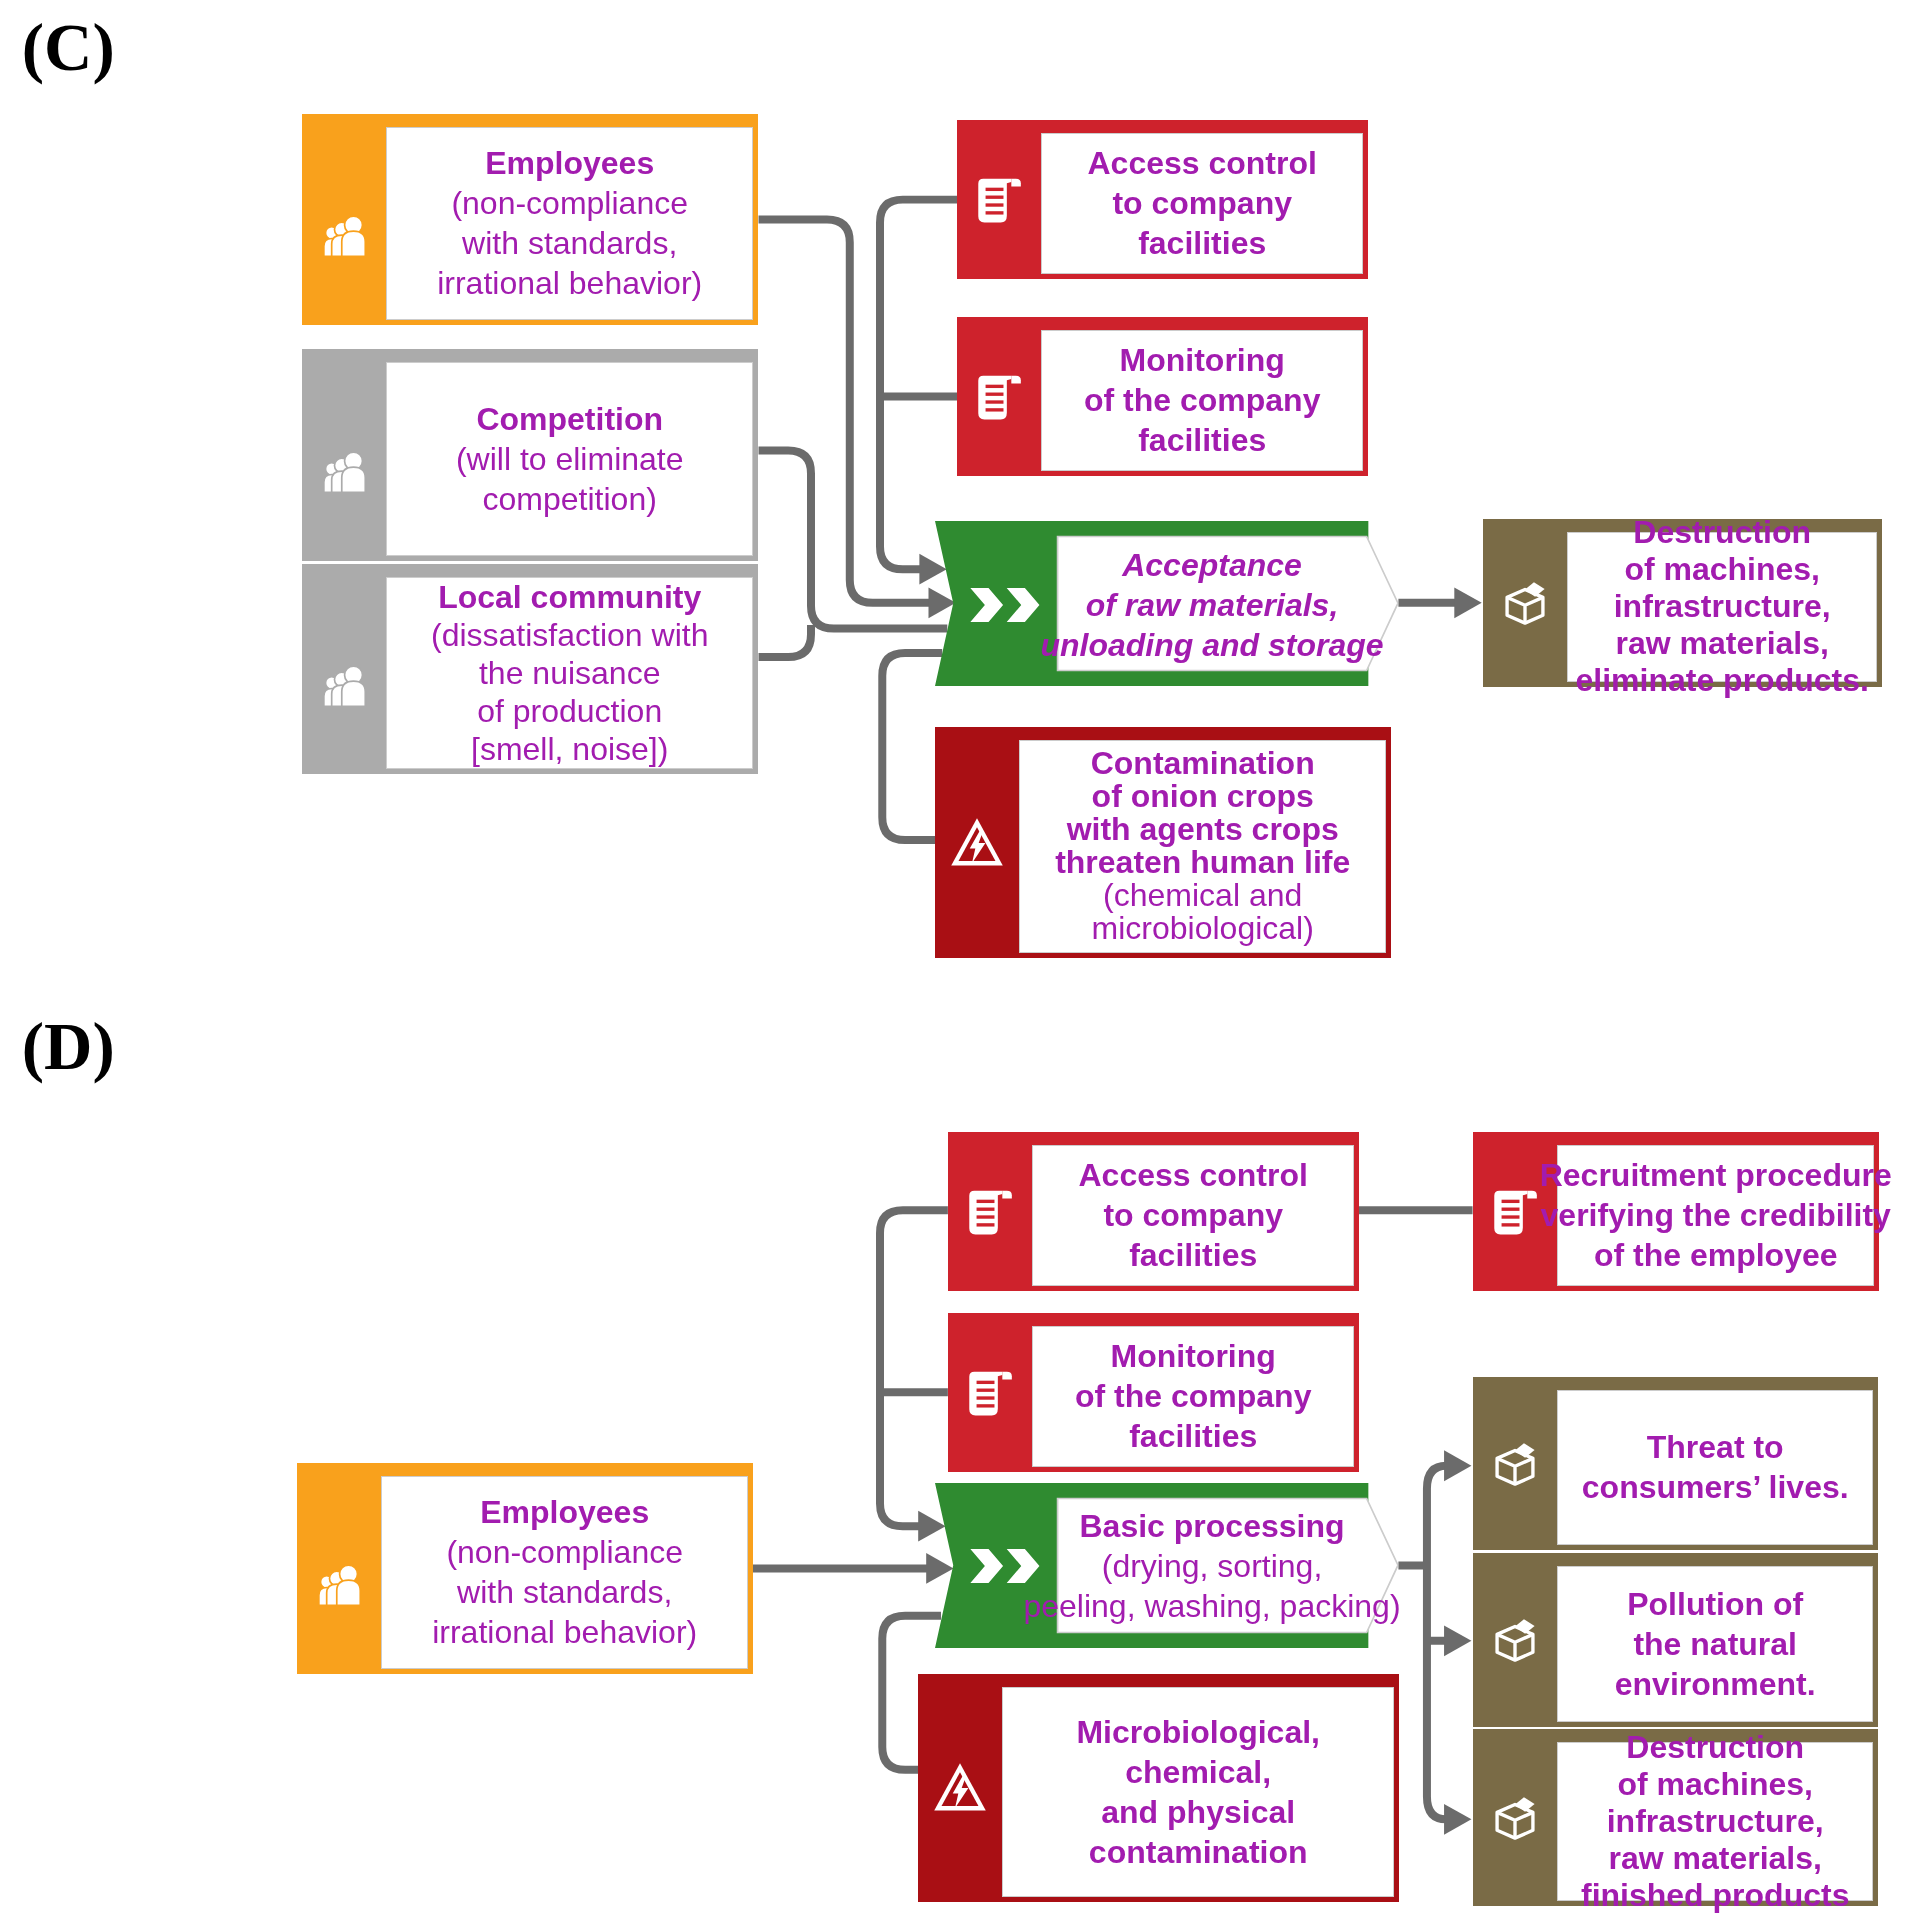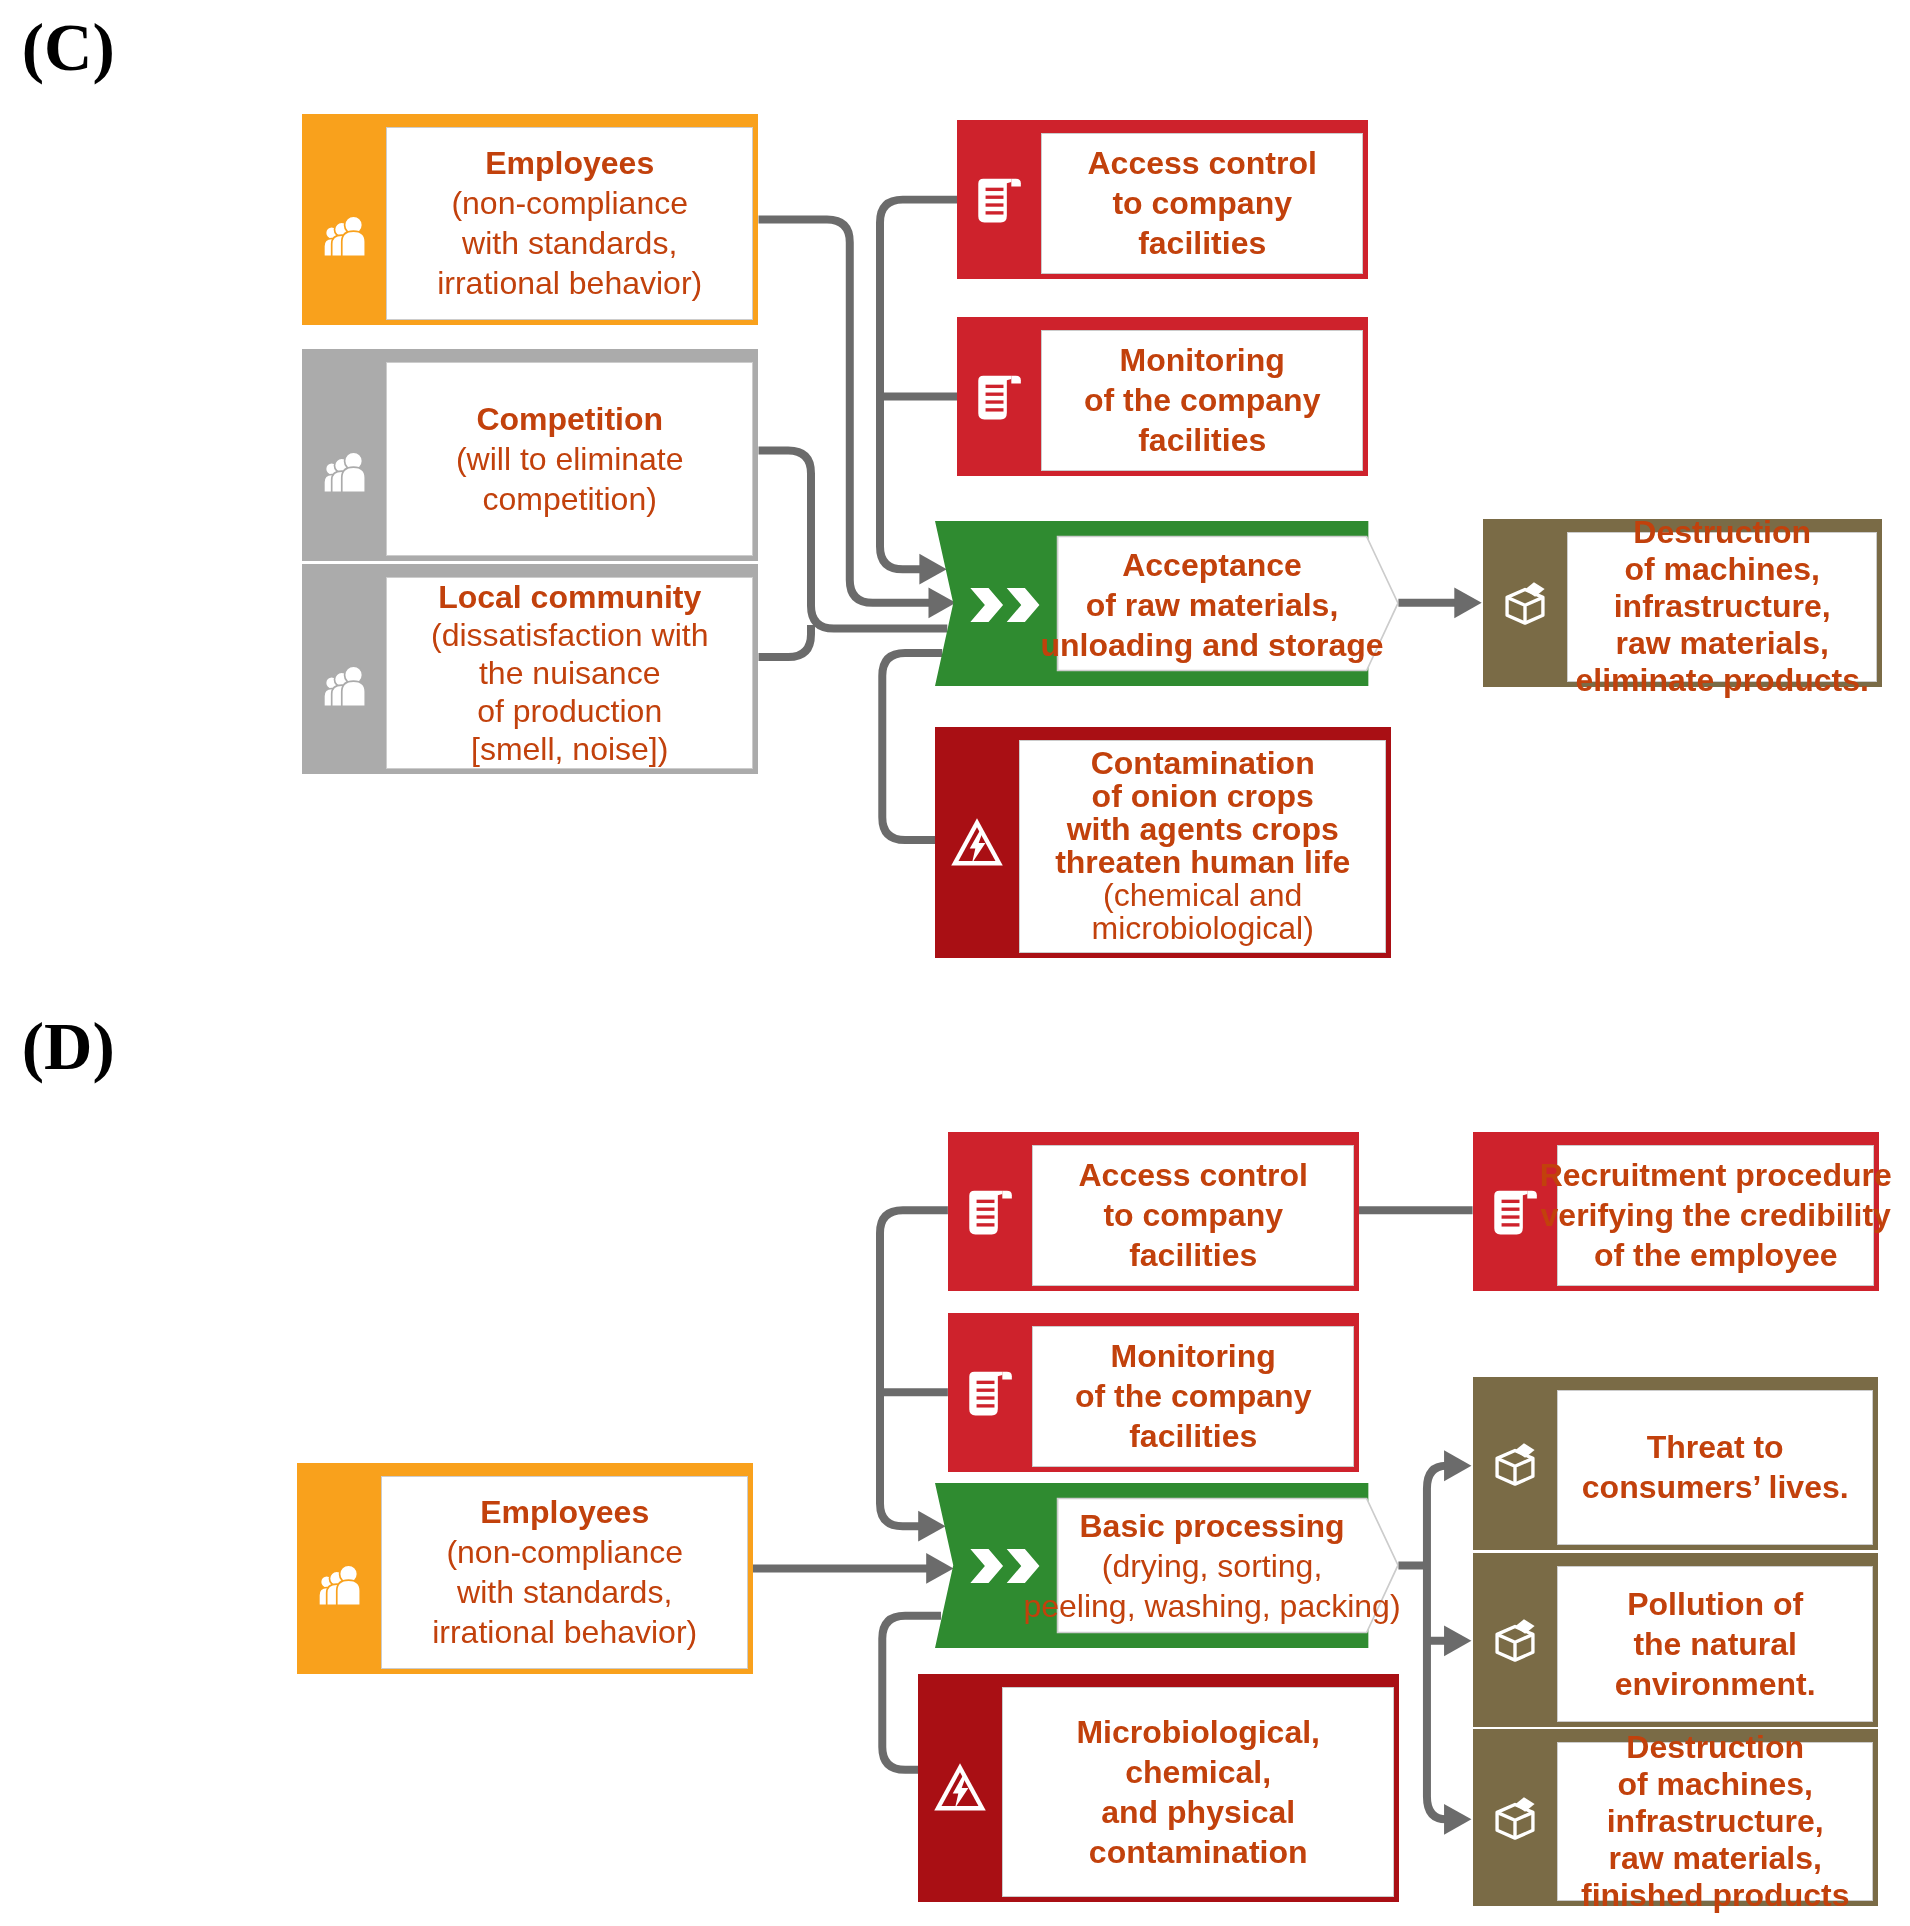--- a/index.html
+++ b/index.html
@@ -5,21 +5,21 @@
   html,body{margin:0;padding:0;background:#ffffff;}
   body{width:1910px;height:1926px;position:relative;font-family:"Liberation Sans",sans-serif;}
 
   .plabel{position:absolute;font-family:"Liberation Serif",serif;font-weight:bold;font-size:67px;color:#000;}
 
   
   .box{position:absolute;}
   .box .panel{position:absolute;left:84px;top:12.5px;right:4.6px;bottom:4.6px;background:#fff;
               border:1.7px solid #cccccc;box-sizing:border-box;
               display:flex;align-items:center;justify-content:center;color:#000;}
-  .lines{text-align:center;font-size:32px;line-height:40px;color:#c2410c;}
+  .lines{text-align:center;font-size:32px;line-height:40px;color:#a21caf;}
   .lines .ln{white-space:nowrap;}
   .ln.b{font-weight:bold;}
   .ln.r{font-weight:normal;}
   .lh66 .lines{line-height:38px;}
   .lh64 .lines{line-height:37px;}
   .lh58 .lines{line-height:33px;}
 
   .orange{background:var(--orange);color:var(--orange);}
   .gray{background:var(--gray);color:var(--gray);}
   .red{background:var(--red);color:var(--red);}
@@ -173,21 +173,21 @@
     </svg>
   <div class="panel">
     <div class="lines">
         <div class="ln b">Monitoring</div>
         <div class="ln b">of the company</div>
         <div class="ln b">facilities</div>
       </div>
   </div>
 </div>
 
-<div class="arrowbox" style="left:935px;top:521px;width:463px;height:168px;">
+<div class="arrowbox" style="left:935px;top:521px;width:463px;height:168px;font-style:italic;">
   <svg class="shape" width="463" height="165" viewBox="0 0 812 289">
     <polygon points="0,0 760,0 760,289 0,289 32,144" fill="#2F8B30"></polygon>
     <polygon points="215,27 757,27 812,144 757,262 215,262" fill="#ffffff" stroke="#cccccc" stroke-width="3"></polygon>
   </svg>
   <svg class="chev" viewBox="0 0 132 64" width="75" height="37">
       <use href="#i-chev"></use>
     </svg>
   <div class="glines">
     <div class="lines">
         <div class="ln b">Acceptance</div>

